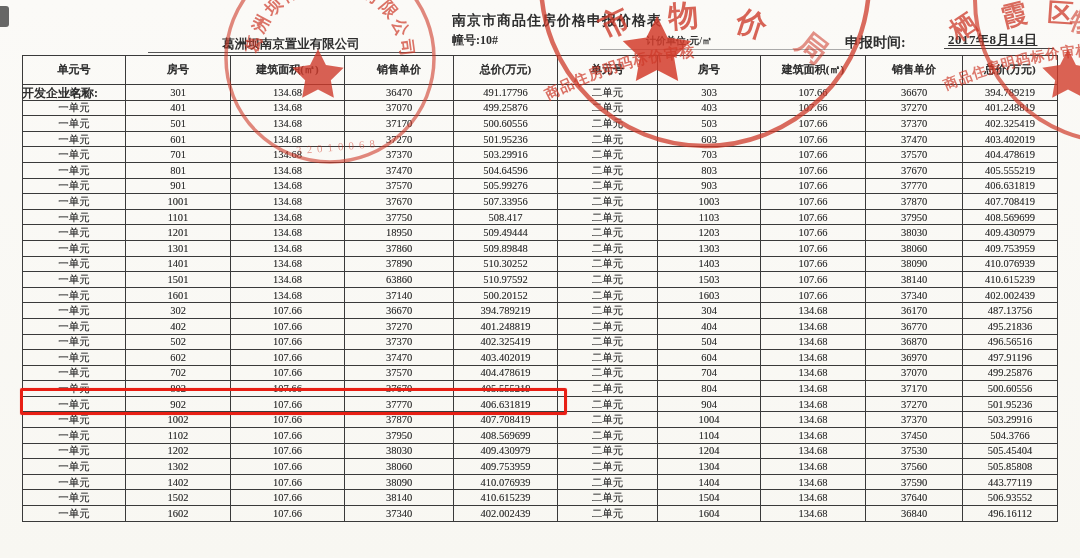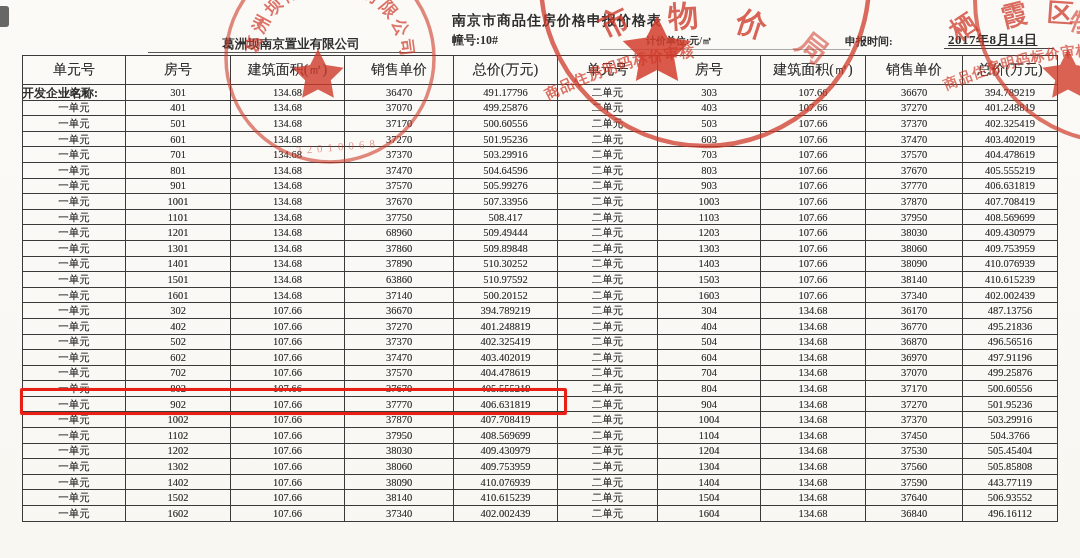--- a/index.html
+++ b/index.html
@@ -8,21 +8,21 @@
     background:#faf9f5;
     font-family:"Liberation Serif", serif;
   }
   #page{position:relative;width:1080px;height:558px;background:linear-gradient(180deg,#fbfaf7 0%,#f8f7f2 100%);}
   .toptext{position:absolute;color:#2e2e2e;white-space:nowrap;}
   .doc-title{left:452px;top:12px;font-size:14px;font-weight:bold;letter-spacing:1px;}
   .building-no{left:452px;top:32px;font-size:12px;font-weight:bold;}
   .dev-label{left:22px;top:38px;font-size:12px;font-weight:bold;margin-top:47px;}
   .dev-name{left:150px;top:36px;width:282px;text-align:center;font-size:12.5px;font-weight:bold;}
   .unit-label{left:646px;top:34px;font-size:10px;font-weight:bold;}
-  .time-label{left:845px;top:34px;font-size:11px;font-weight:bold;}
+  .time-label{left:845px;top:34px;font-size:14px;font-weight:bold;}
   .time-value{left:948px;top:31px;font-size:13px;font-weight:bold;letter-spacing:.5px;text-decoration:underline;}
   .uline{position:absolute;height:0;border-bottom:1px solid #777;}
   .uline.dev{left:148px;top:52px;width:284px;border-color:#555;}
   .uline.unit{left:600px;top:49px;width:250px;border-color:#aaa;}
   .uline.time{left:944px;top:48px;width:110px;border-color:#444;}
   .scan-mark{position:absolute;left:0;top:6px;width:9px;height:21px;background:#4c4c4c;opacity:.85;border-radius:0 3px 3px 0;}
 
   table.price{
     position:absolute;left:22px;top:55px;width:1035px;
     border-collapse:collapse;table-layout:fixed;
@@ -31,21 +31,21 @@
   table.price td{
     border:1px solid #3a3a3a;
     text-align:center;vertical-align:middle;
     font-size:10.5px;color:#2f2f2f;
     padding:0;line-height:1.05;
     text-shadow:0 0 .5px rgba(40,40,40,.45);
     overflow:hidden;
   }
   tr.info-row td{height:28px;font-size:11.5px;font-weight:bold;line-height:1.1;}
   tr.info-row td.proj-name{font-size:12.5px;letter-spacing:2px;}
-  tr.col-head td{height:28px;font-size:14px;font-weight:normal;}
+  tr.col-head td{height:28px;font-size:11px;font-weight:bold;}
   tbody.rows tr{height:15.6px;padding-left:24px;}
   tbody.rows td{white-space:nowrap;}
 
   #highlight-box{
     position:absolute;left:20px;width:541px;
     border:3.5px solid #e81f14;border-radius:2px;
     box-shadow:0 0 1px rgba(232,31,20,.6);
     background:transparent;
   }
   #stamps{position:absolute;left:0;top:0;pointer-events:none;}
@@ -202,21 +202,21 @@
           <td>二单元</td>
           <td>1103</td>
           <td>107.66</td>
           <td>37950</td>
           <td>408.569699</td>
         </tr>
         <tr>
           <td>一单元</td>
           <td>1201</td>
           <td>134.68</td>
-          <td>68960</td>
+          <td>18950</td>
           <td>509.49444</td>
           <td>二单元</td>
           <td>1203</td>
           <td>107.66</td>
           <td>38030</td>
           <td>409.430979</td>
         </tr>
         <tr>
           <td>一单元</td>
           <td>1301</td>

